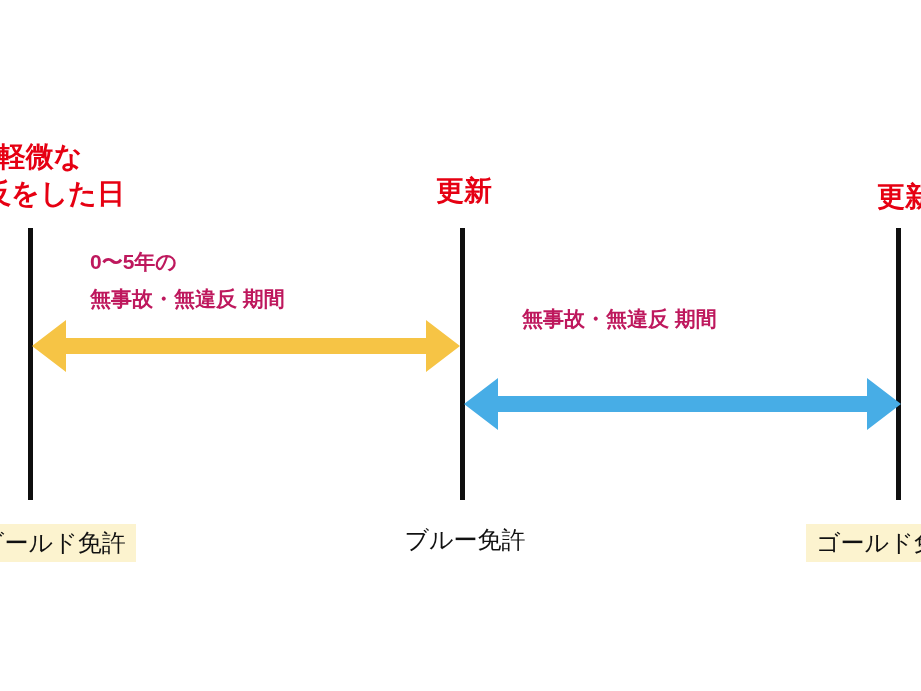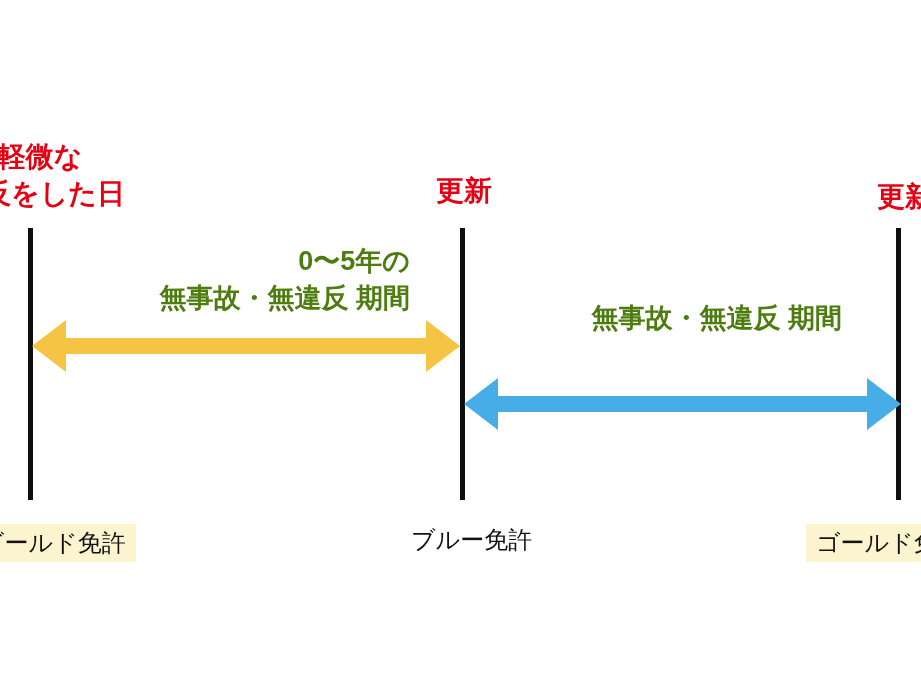--- a/index.html
+++ b/index.html
@@ -34,25 +34,25 @@
     line-height: 37px;
     text-align: center;
     white-space: nowrap;
   }
   .violation   { left: -60px; top: 138px; width: 200px; }
   .renewal-mid { left: 404px; top: 172px; width: 120px; }
   .renewal-right { left: 845px; top: 178px; width: 120px; }
 
   .period {
     position: absolute;
-    color: #4d7c0f;
+    color: #be185d;
     font-weight: 700;
-    font-size: 27px;
+    font-size: 21px;
     line-height: 37px;
-    text-align: right;
+    text-align: left;
     white-space: nowrap;
   }
   .period1 { left: 90px;  top: 243px; width: 320px; }
   .period2 { left: 522px; top: 300px; width: 320px; }
 
   .arrow-svg { position: absolute; display: block; }
   .arrow1 { left: 32px;  top: 318px; }
   .arrow2 { left: 464px; top: 376px; }
 
   .license-label {
@@ -62,21 +62,21 @@
     font-size: 24px;
     font-weight: 500;
     line-height: 32px;
     white-space: nowrap;
   }
   .license-highlight {
     background: #fcf3cf;
     padding: 3px 10px;
   }
   .license-left  { left: -30px; }
-  .license-mid   { left: 411px; width: 140px; }
+  .license-mid   { left: 395px; width: 140px; text-align: center; }
   .license-right { left: 806px; }
 </style>
 </head>
 <body>
 
 <div class="canvas">
 
   <div class="vline left"></div>
   <div class="vline mid"></div>
   <div class="vline right"></div>

